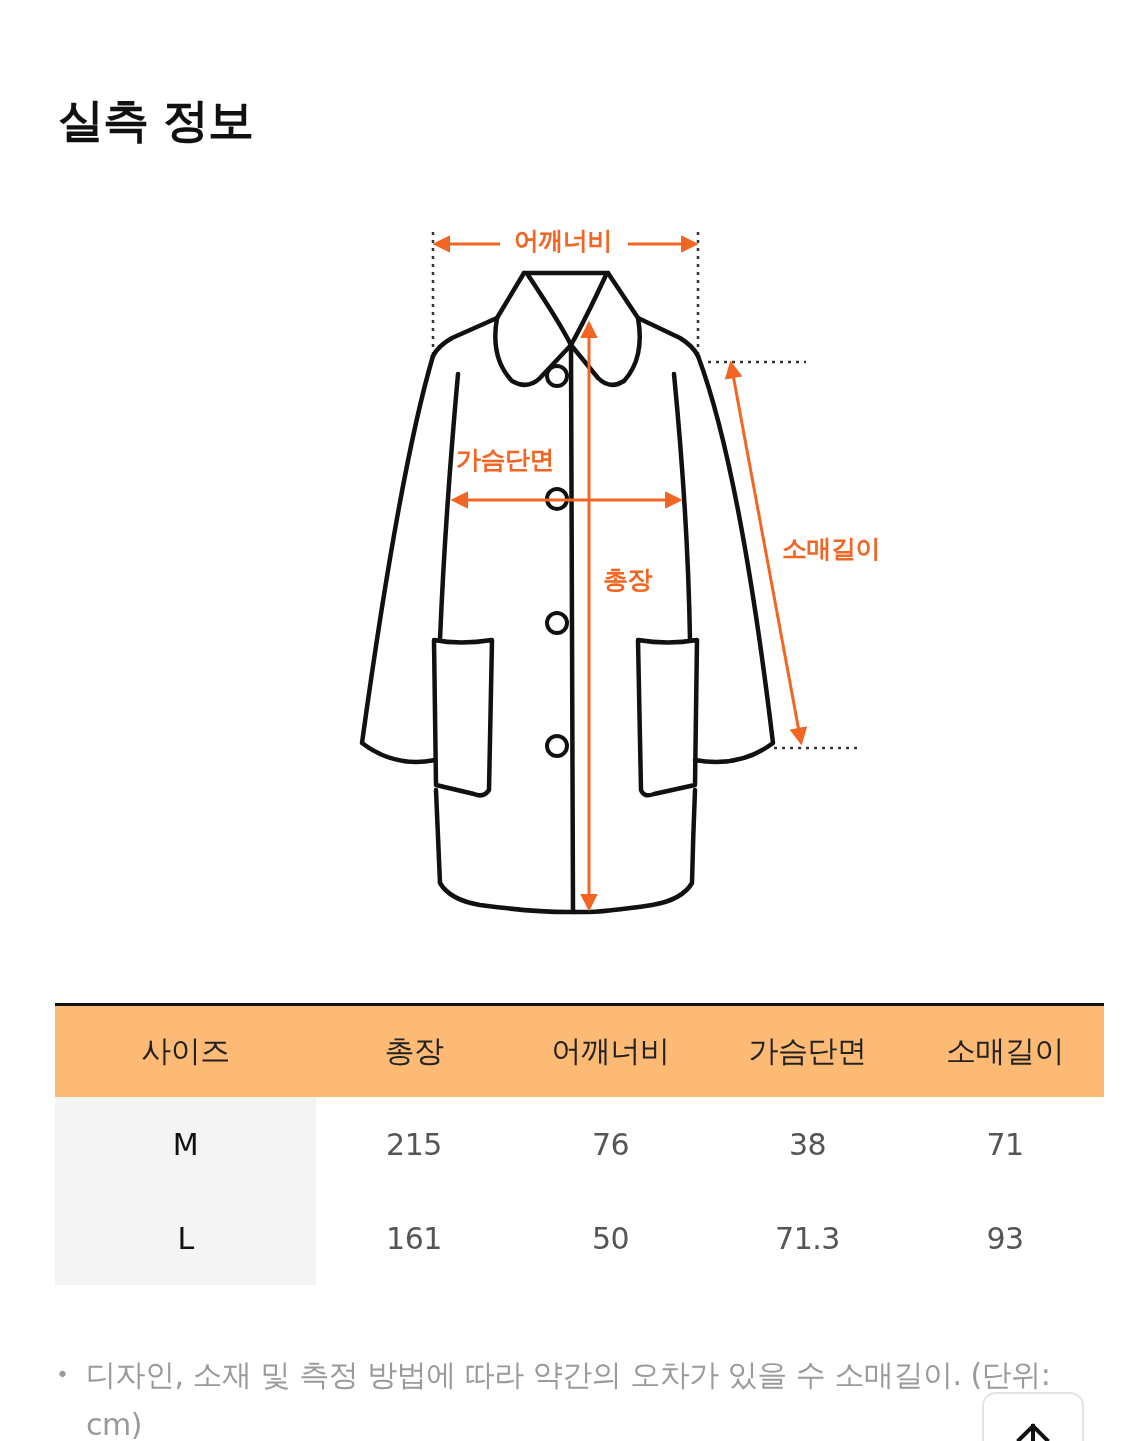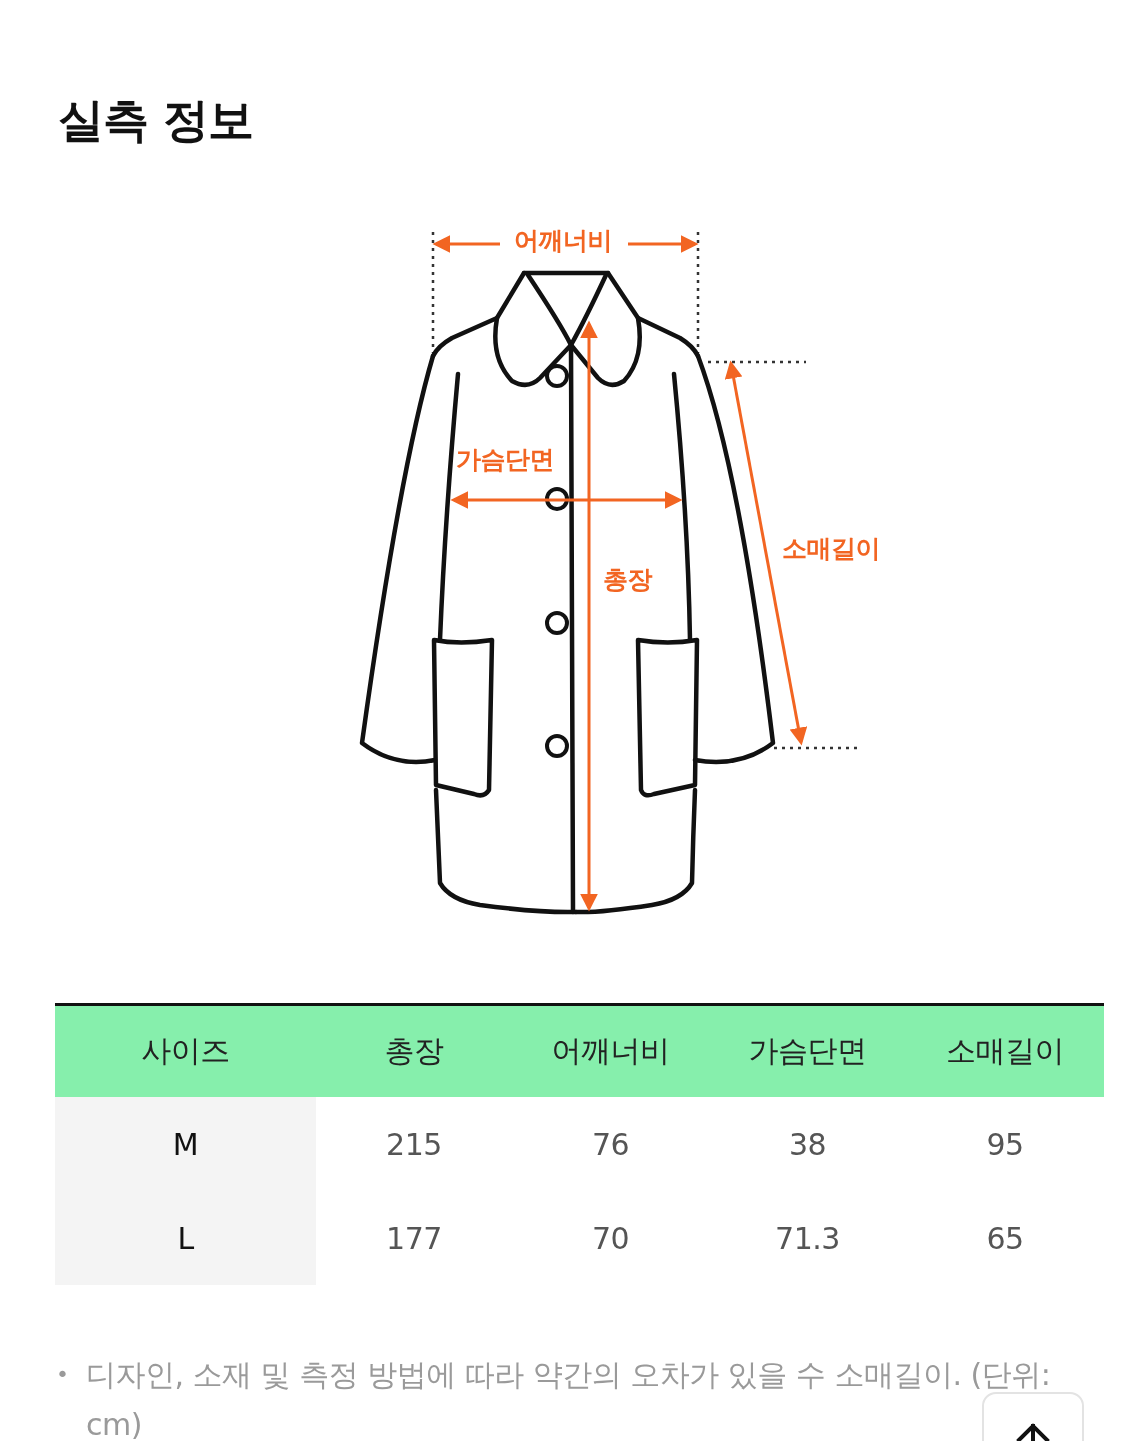--- a/index.html
+++ b/index.html
@@ -50,21 +50,21 @@
       border-collapse: collapse;
       border-top: 3px solid #111111;
       table-layout: fixed;
     }
     .size-table th, .size-table td {
       text-align: center;
       font-weight: normal;
       font-size: 30px;
       letter-spacing: -0.5px;
     }
-    .size-table thead tr { height: 92px; background: #86efac; }
+    .size-table thead tr { height: 92px; background: #fdba74; }
     .size-table th { color: #222222; }
     .size-table tbody tr { height: 96px; }
     .size-table tbody td.size-cell { background: #f4f4f4; color: #111111; }
     .size-table tbody td.val-cell { color: #555555; }
     .size-table tbody tr:last-child { height: 92px; }
 
     .note {
       position: absolute;
       left: 56px;
       top: 1302px;
@@ -187,28 +187,28 @@
         <th>가슴단면</th>
         <th>소매길이</th>
       </tr>
     </thead>
     <tbody>
       <tr>
         <td class="size-cell">M</td>
         <td class="val-cell">215</td>
         <td class="val-cell">76</td>
         <td class="val-cell">38</td>
-        <td class="val-cell">95</td>
+        <td class="val-cell">71</td>
       </tr>
       <tr>
         <td class="size-cell">L</td>
-        <td class="val-cell">177</td>
-        <td class="val-cell">70</td>
+        <td class="val-cell">161</td>
+        <td class="val-cell">50</td>
         <td class="val-cell">71.3</td>
-        <td class="val-cell">65</td>
+        <td class="val-cell">93</td>
       </tr>
     </tbody>
   </table>
 
   <div class="note">
     <span class="bullet">•</span>
     <span>디자인, 소재 및 측정 방법에 따라 약간의 오차가 있을 수 소매길이. (단위: cm)</span>
   </div>
 
   <div class="scroll-top">

